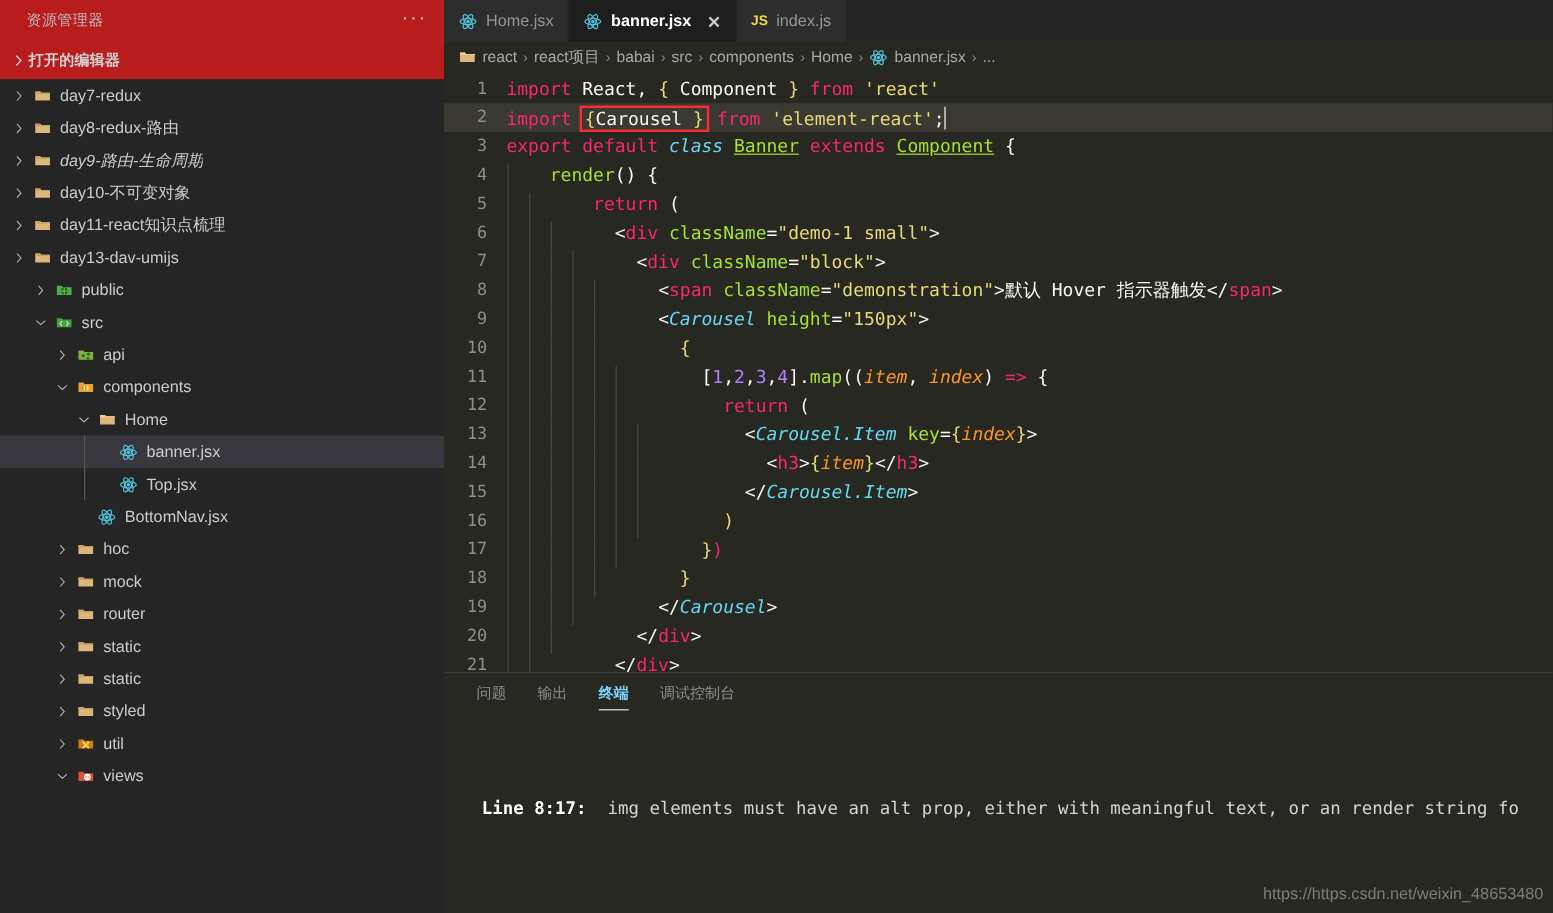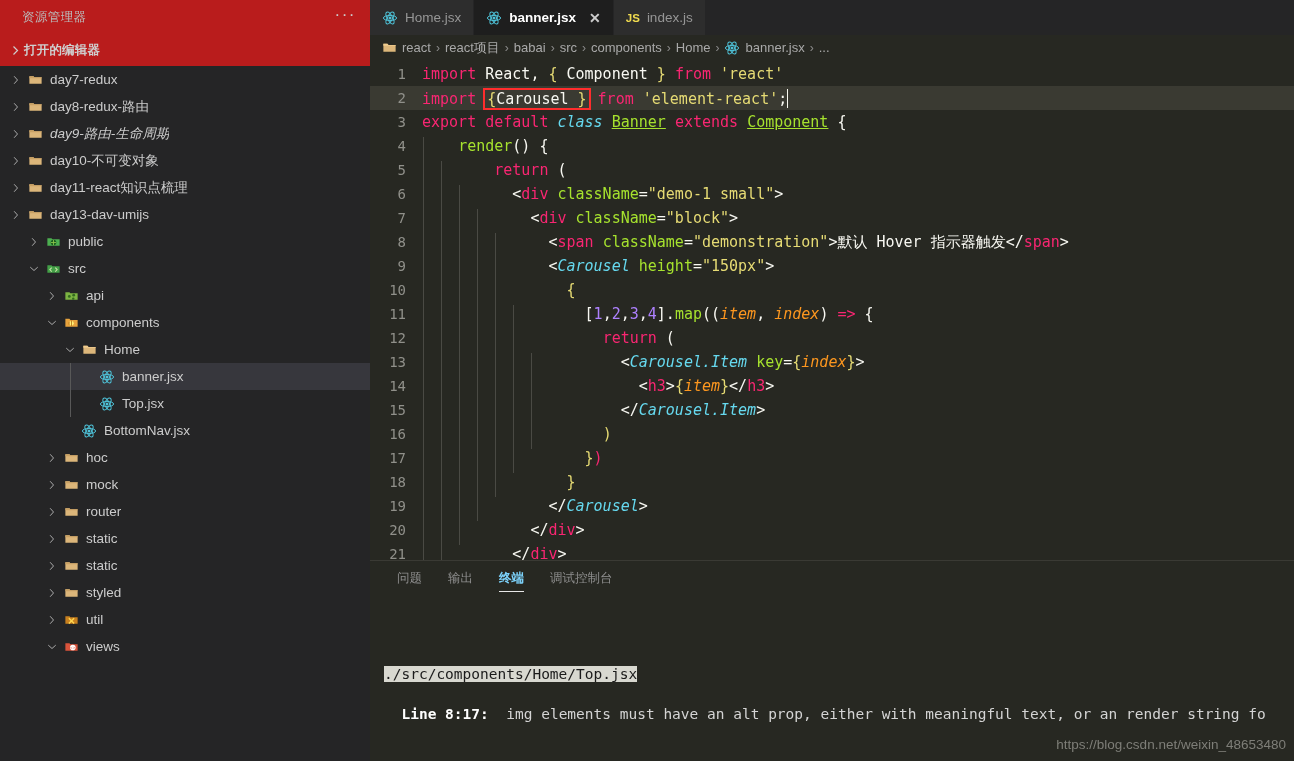--- a/index.html
+++ b/index.html
@@ -677,23 +677,22 @@
 
     <div class="panel">
       <div class="panel-tabs" id="paneltabs">
           <div class="ptab">问题</div>
           <div class="ptab">输出</div>
           <div class="ptab active">终端</div>
           <div class="ptab">调试控制台</div>
         </div>
       <div class="term">
 <div>&nbsp;</div>
-<div><span class="t-path">./src/components/Home/Top.jsx</span></div>
 <div>&nbsp; <span class="t-bold">Line 8:17:</span>&nbsp; <span class="t-body">img elements must have an alt prop, either with meaningful text, or an render string fo</span></div>
 
 
 
       </div>
-      <div class="watermark">https://blog.csdn.net/weixin_48653480</div>
+      <div class="watermark">https://https.csdn.net/weixin_48653480</div>
     </div>
 
   </div>
 </div>
 
 </body></html>

